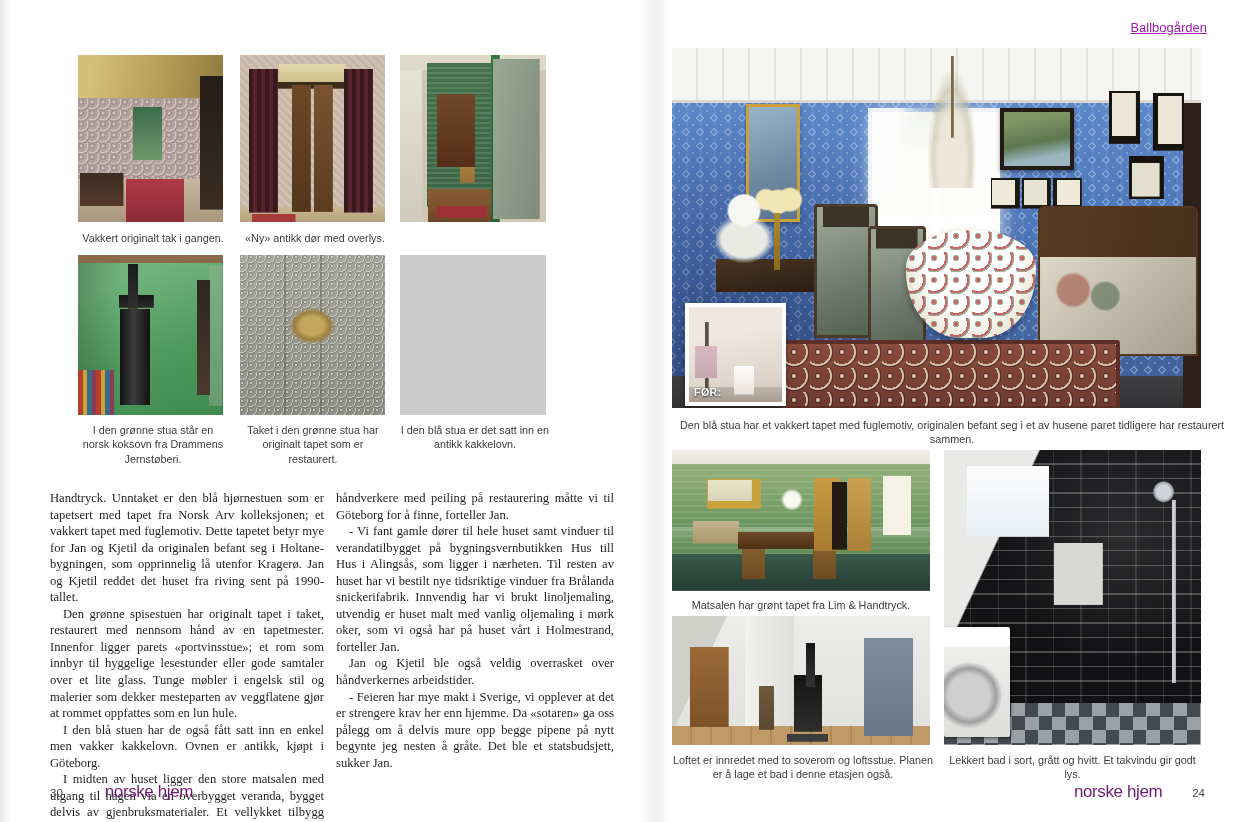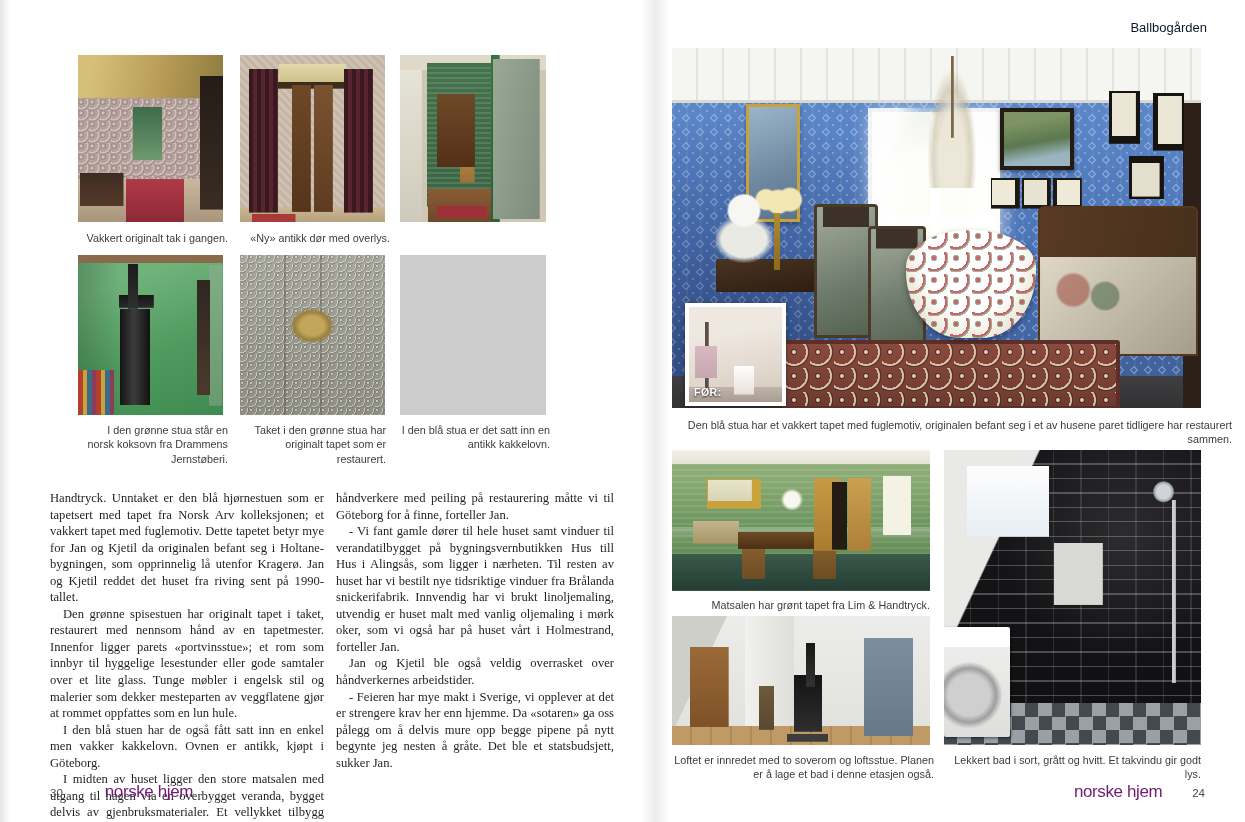--- a/index.html
+++ b/index.html
@@ -1,30 +1,30 @@
 <!DOCTYPE html>
 <html lang="no"><head>
 <meta charset="utf-8">
 <style>
   html,body{margin:0;padding:0;background:#ffffff;}
   body{width:1245px;height:822px;position:relative;overflow:hidden;
        font-family:"Liberation Sans",sans-serif;color:#222;}
   #spread{position:absolute;inset:0;background:#fff;}
   .abs{position:absolute;}
   .photo{position:absolute;overflow:hidden;background:#ccc;}
-  .cap{position:absolute;font:10.8px/1.32 "Liberation Sans",sans-serif;color:#3c3c3c;text-align:right;}
+  .cap{position:absolute;font:10.8px/1.32 "Liberation Sans",sans-serif;color:#3c3c3c;text-align:center;}
   .bodytext{font-family:"Liberation Serif",serif;font-size:12.6px;line-height:1.315;color:#1f1f1f;
             text-align:justify;margin-top:28px;}
   .bodytext p{margin:0;}
   .bodytext p.ind{text-indent:13px;}
   .colhead{font:bold 13px/1.2 "Liberation Sans",sans-serif;color:#2b9fcb;letter-spacing:.2px;
            margin:9px 0 4px 0;}
   .logo{font-family:"Liberation Sans",sans-serif;font-size:17px;letter-spacing:-0.4px;color:#701a75;}
   .pagenum{font-family:"Liberation Sans",sans-serif;font-size:11.5px;color:#4a4a4a;}
-  .sectionhead{font:13px/1.2 "Liberation Sans",sans-serif;color:#0f172a;}
+  .sectionhead{font:13px/1.2 "Liberation Sans",sans-serif;color:#a21caf;text-decoration:underline;}
   
   .ph-hallway{background:
     linear-gradient(#3e2c22,#55392a) no-repeat 2% 88% / 30% 20%,
     linear-gradient(180deg,#b03a46,#8c2a38) no-repeat 55% 100% / 40% 26%,
     linear-gradient(#241c16,#3a2d22) no-repeat 100% 62% / 16% 80%,
     linear-gradient(#3e6b4a,#6d9a6d) no-repeat 47% 46% / 20% 32%,
     linear-gradient(180deg,#c9b79e,#a8957c) no-repeat 0 100% / 100% 26%,
     linear-gradient(100deg,#d6c079 10%,#b59a55 60%,#8f7a40) no-repeat 0 0 / 100% 26%,
     repeating-radial-gradient(circle at 3px 3px, rgba(255,255,255,.35) 0 1px, rgba(122,96,92,.28) 2px 3px, rgba(0,0,0,0) 3px 6px) 0 0 / 11px 11px,
     #b5a29c;}

